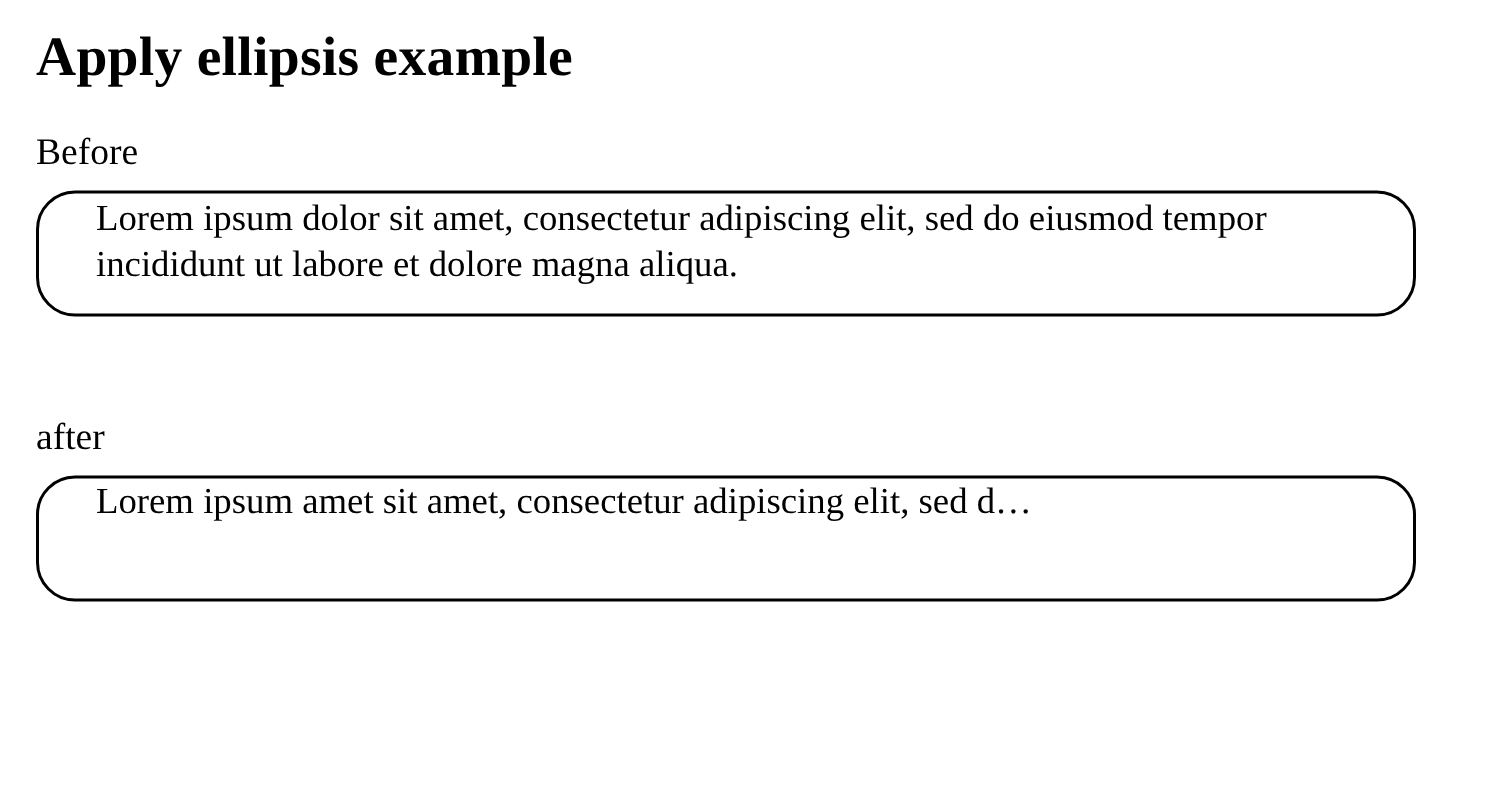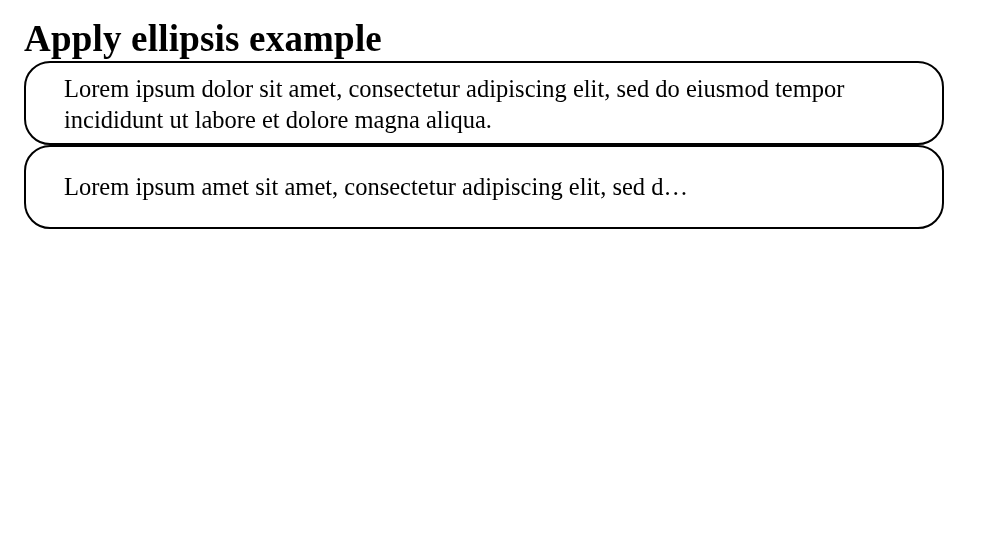--- a/index.html
+++ b/index.html
@@ -38,21 +38,20 @@
     margin-top: 66px;
   }
   .box {
     box-sizing: border-box;
     border: 2px solid #000000;
     border-radius: 26px;
     width: 920px;
     height: 84px;
     padding: 0 38px;
     display: flex;
-    align-items: center;
     background: transparent;
     position: relative;
   }
   .box-text {
     font-size: 24.5px;
     line-height: 31px;
     white-space: normal;
   }
   .box-before .box-text {
     width: 840px;
@@ -65,23 +64,25 @@
     overflow: hidden;
   }
 </style>
 </head>
 <body>
 
 <div class="page">
 
   <h1 class="page-title">Apply ellipsis example</h1>
 
+  <div class="section-label">Before</div>
 
   <div class="box box-before">
     <div class="box-text">Lorem ipsum dolor sit amet, consectetur adipiscing elit, sed do eiusmod tempor incididunt ut labore et dolore magna aliqua.</div>
   </div>
 
+  <div class="section-label label-after">after</div>
 
   <div class="box box-after">
     <div class="box-text">Lorem ipsum amet sit amet, consectetur adipiscing elit, sed d…</div>
   </div>
 
 </div>
 
 </body></html>

